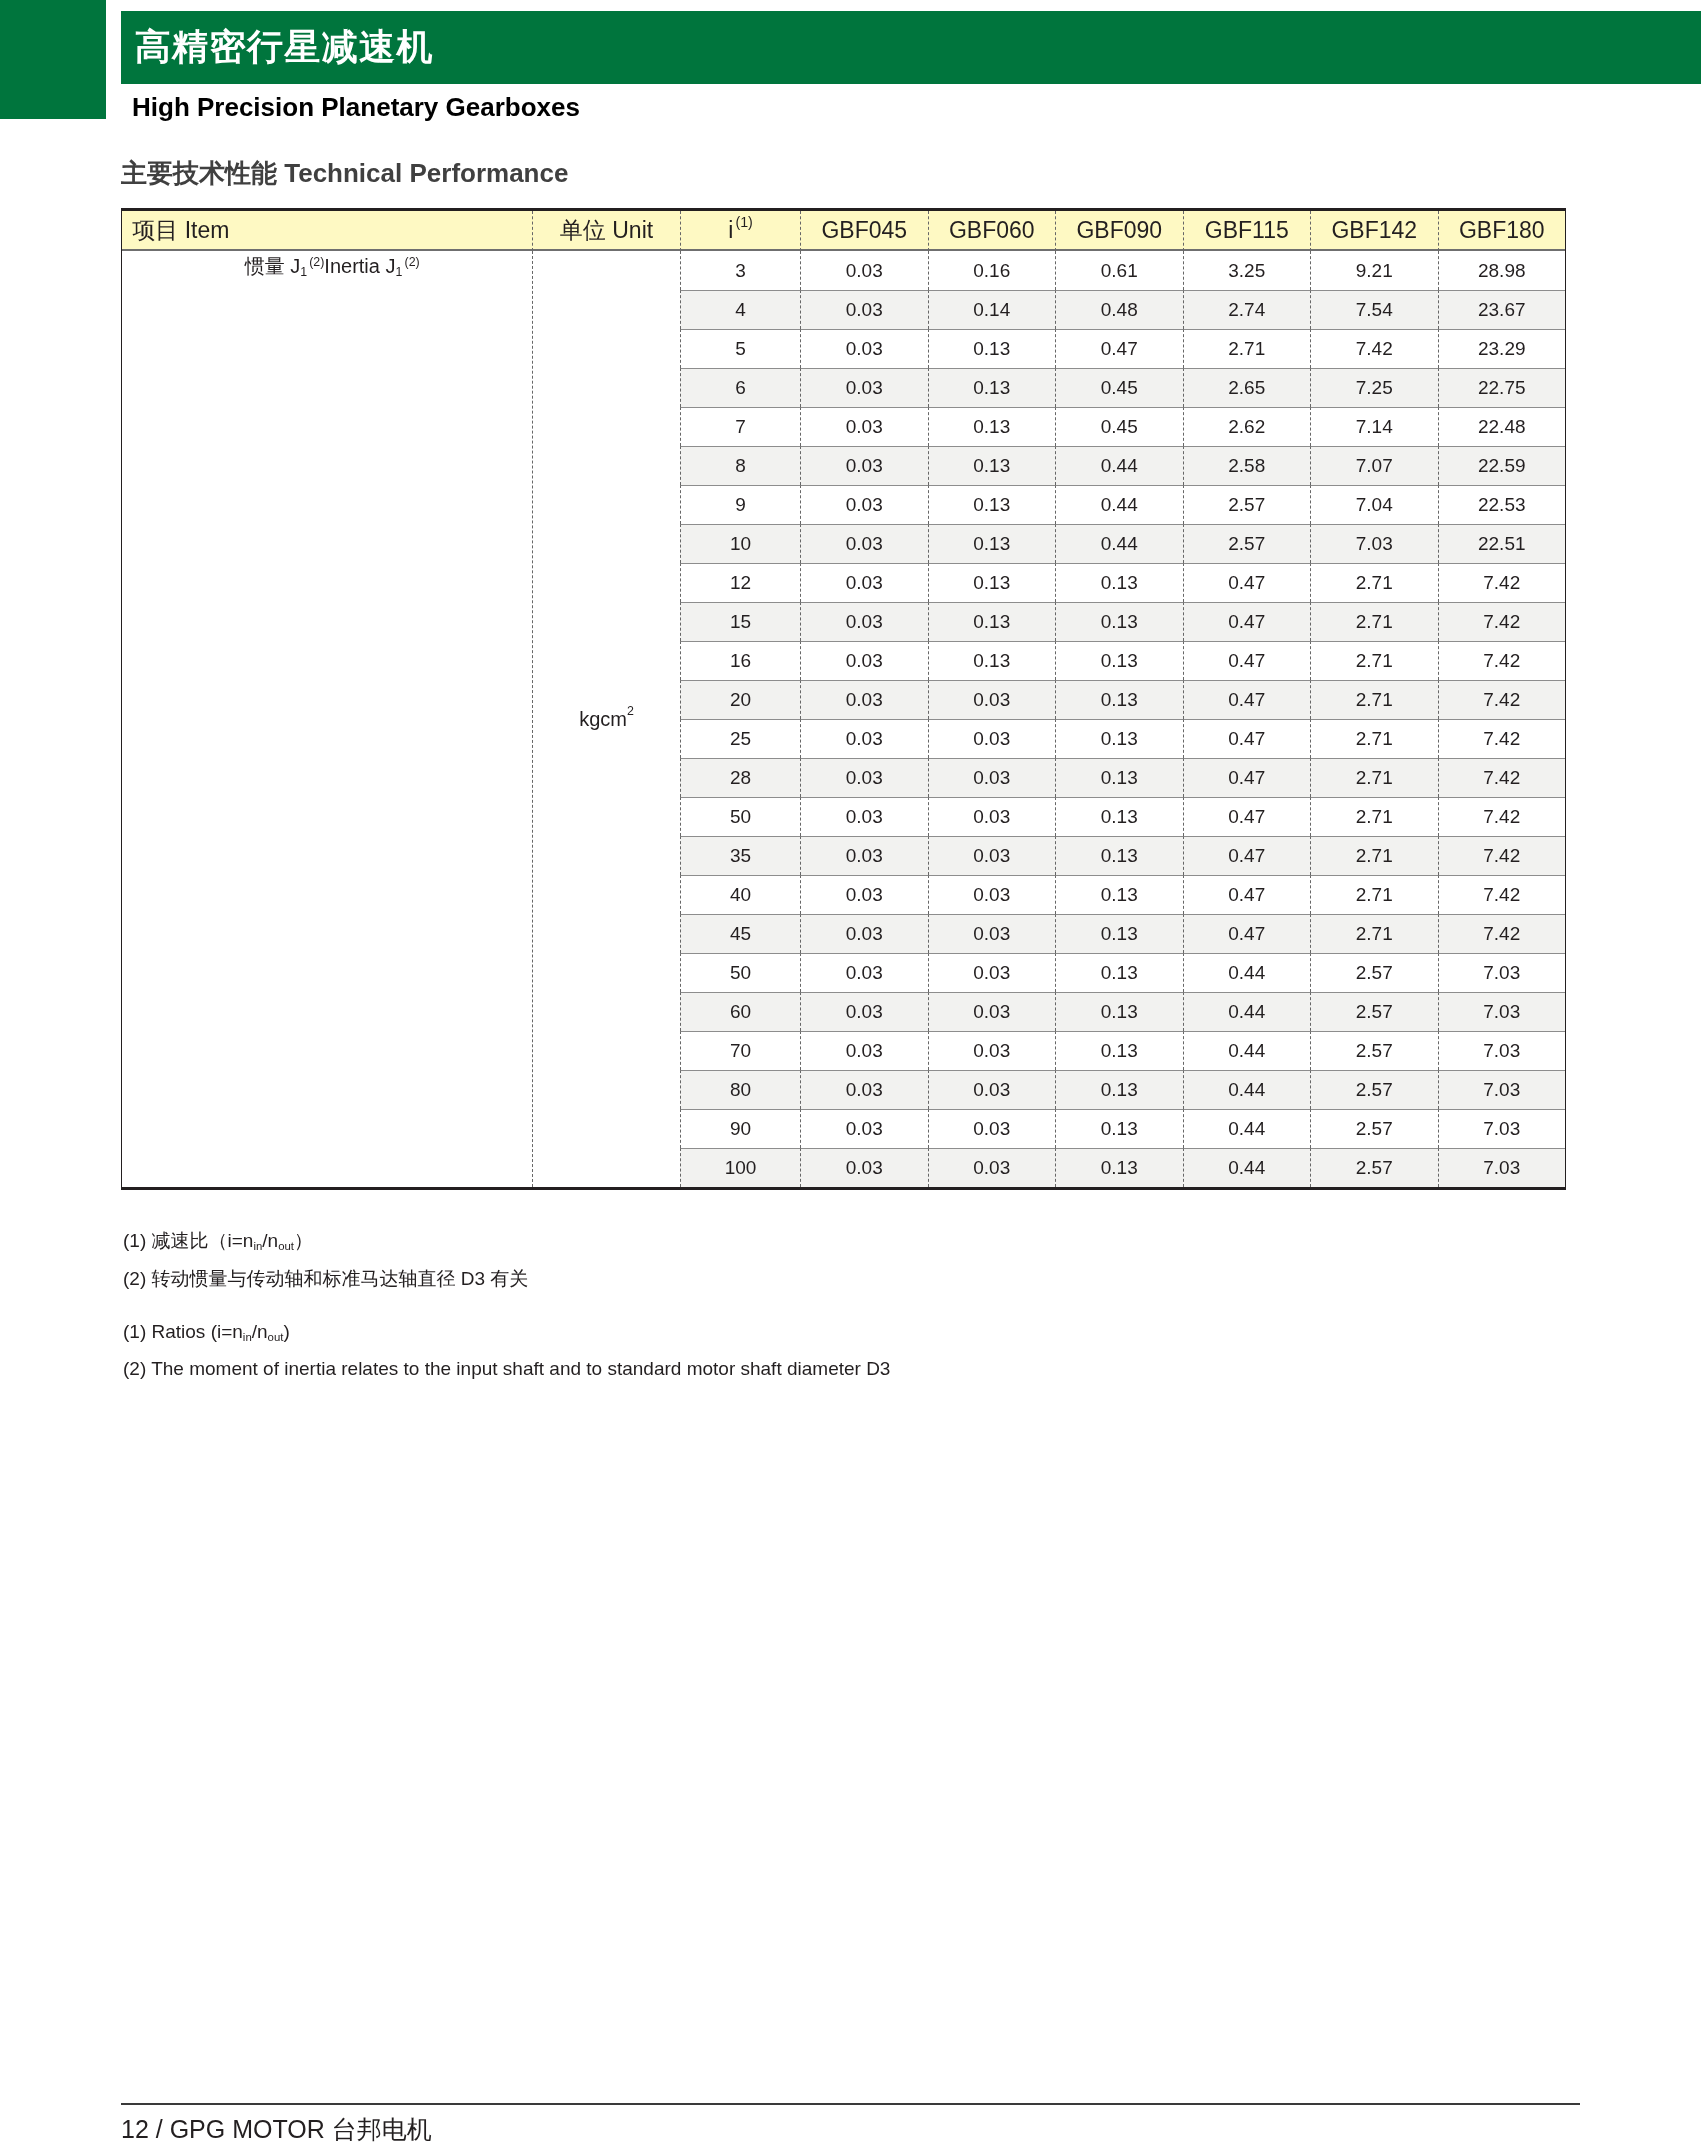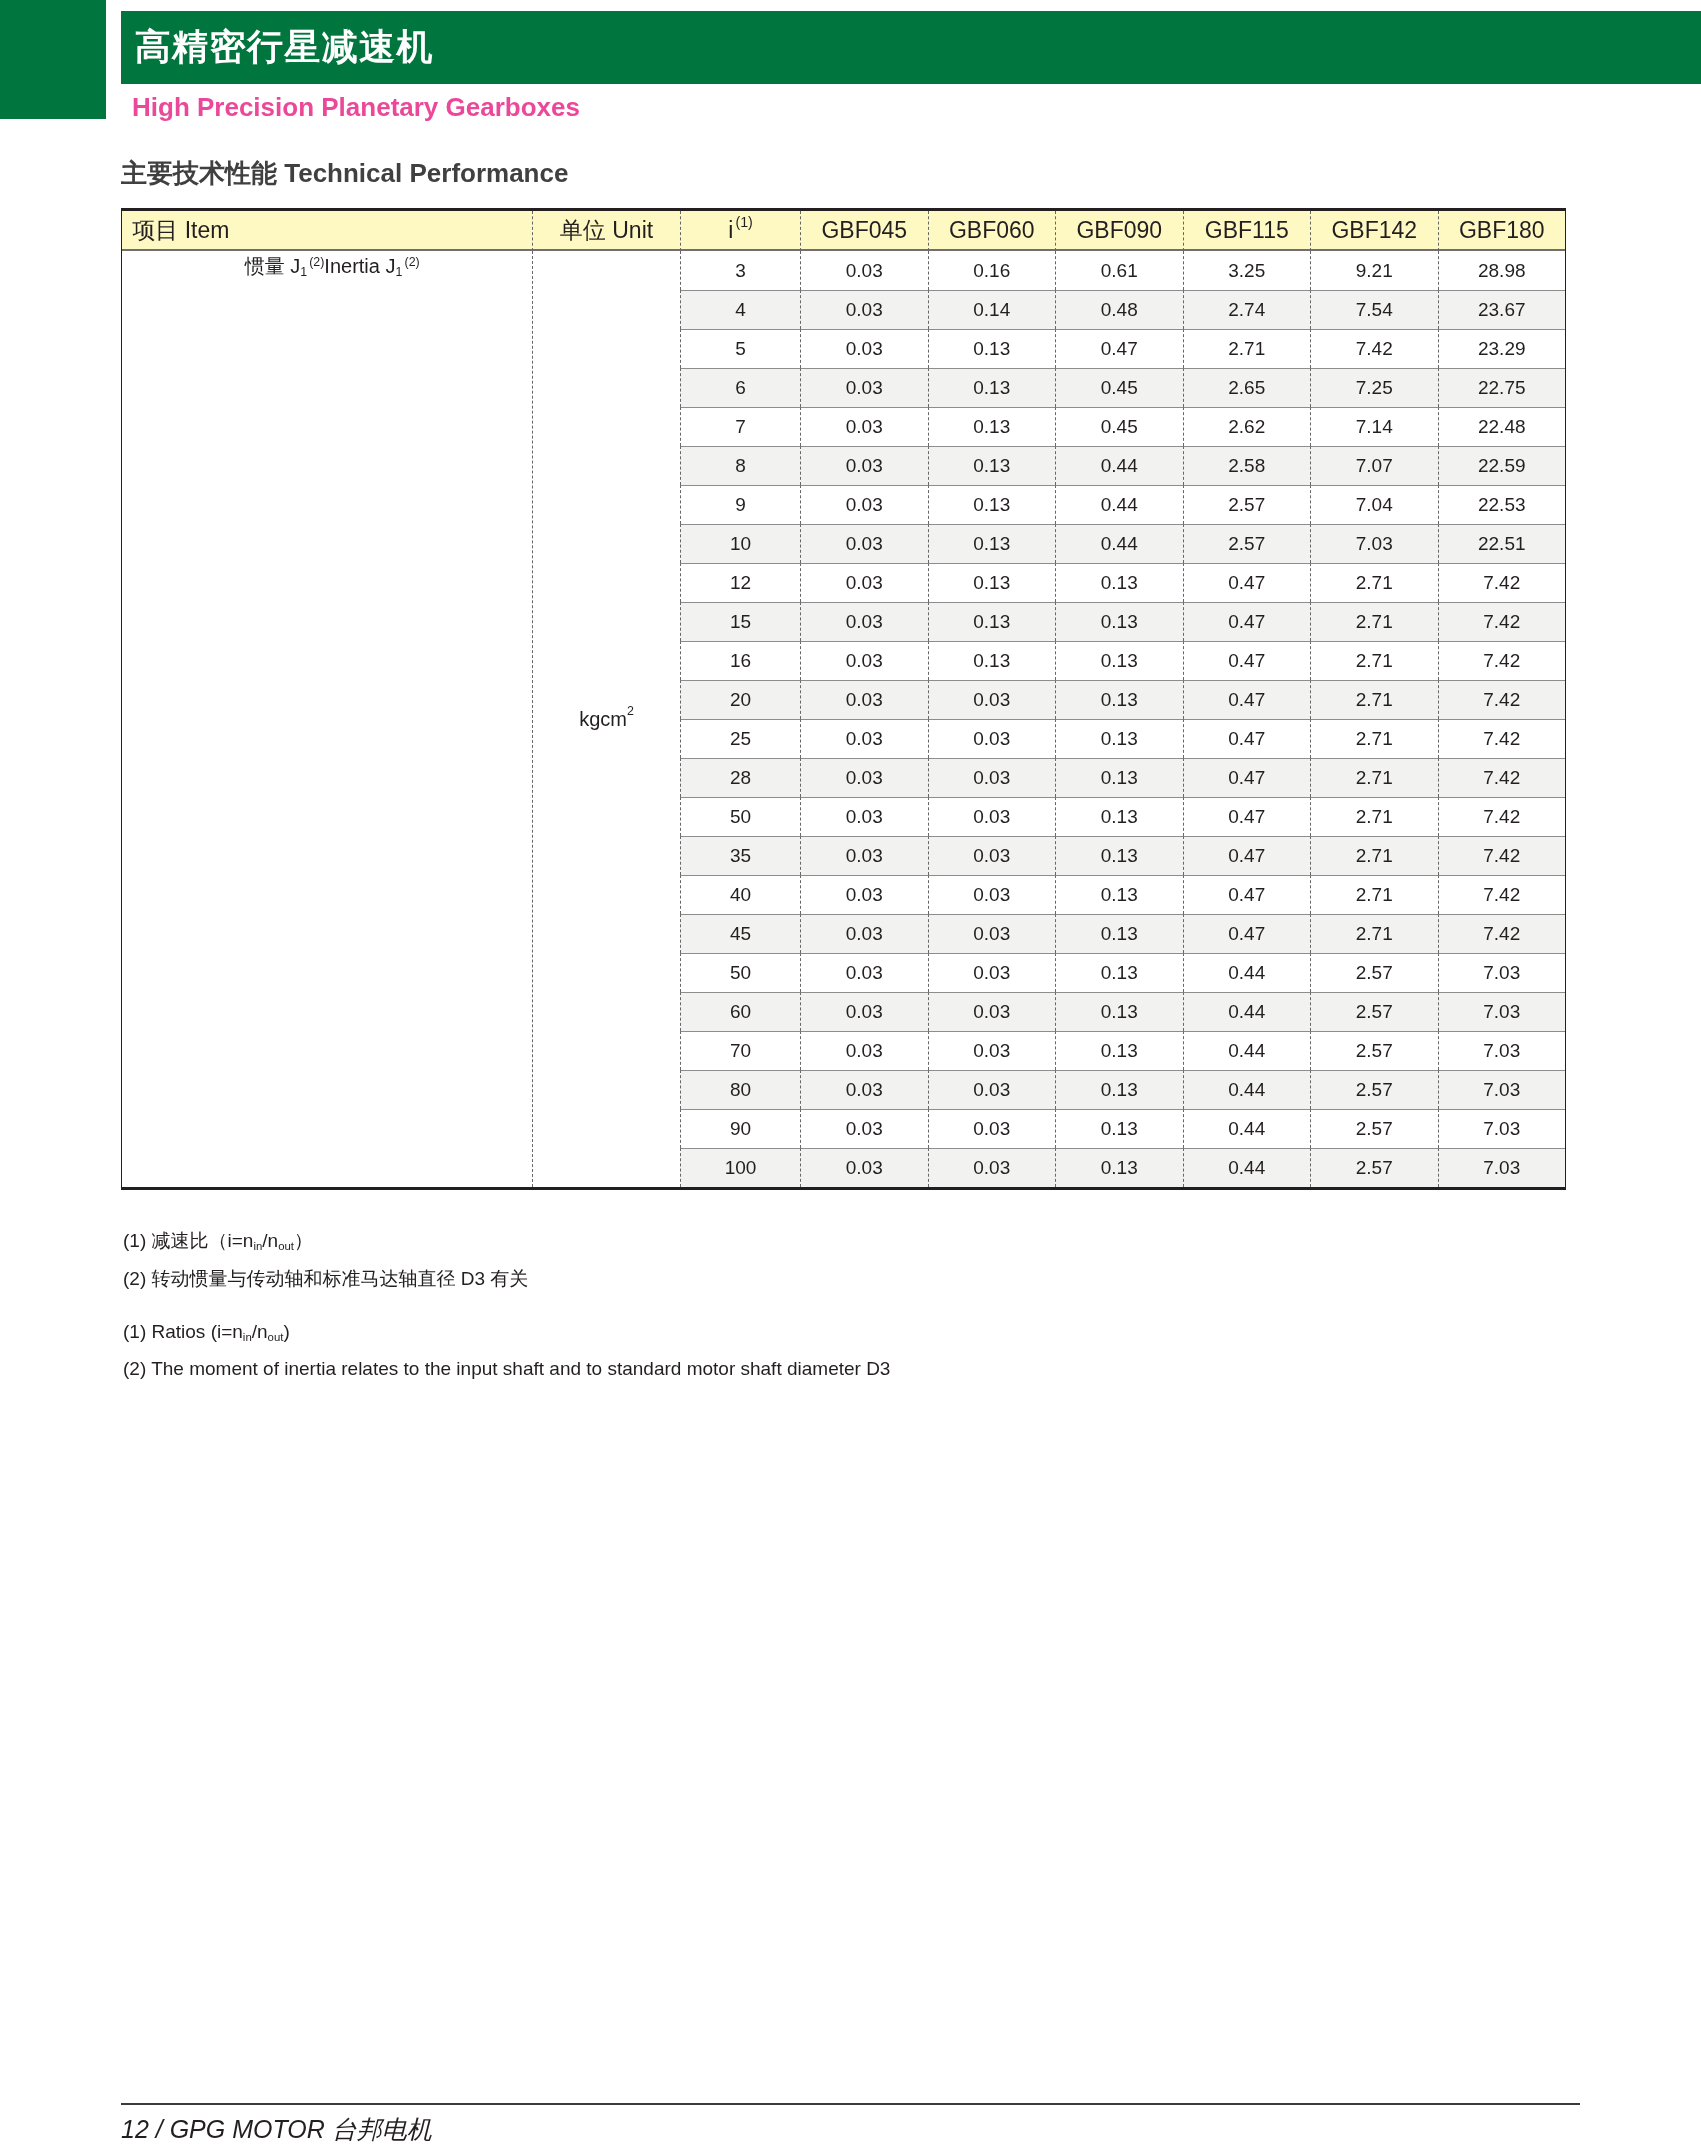--- a/index.html
+++ b/index.html
@@ -44,34 +44,34 @@
   .sb{font-size:0.62em;position:relative;top:0.25em;}
   .sp2{font-size:0.62em;position:relative;top:-0.65em;}
 
   
   .note{position:absolute;left:123px;font-size:19px;color:#231f20;line-height:25px;}
   .note.en{font-size:19px;}
   .note .sb{font-size:0.6em;top:0.22em;}
 
   
   .footer-line{position:absolute;left:121px;top:2103px;width:1459px;height:2.1px;background:#3a3a3a;}
-  .footer-text{position:absolute;left:121px;top:2115px;font-size:25px;line-height:29px;color:#231f20;font-style:italic;}
+  .footer-text{position:absolute;left:121px;top:2115px;font-size:25px;line-height:29px;color:#231f20;}
 </style>
 </head>
 <body>
 
 <div class="page">
 
   <div class="left-block" style="background: rgb(0, 117, 61);"></div>
 
   <div class="title-bar" style="background: rgb(0, 117, 61);">
     <span class="t">高精密行星减速机</span>
   </div>
 
-  <div class="subtitle" style="color: #ec4899;">High Precision Planetary Gearboxes</div>
+  <div class="subtitle" style="color: #000000;">High Precision Planetary Gearboxes</div>
 
   <div class="section-title"><span>主要技术性能</span> <span>Technical Performance</span></div>
 
   <div class="perf-table" id="perf-grid">
     <div class="cell head first">项目 Item</div>
     <div class="cell head dash">单位 Unit</div>
     <div class="cell head dash">
         <span>i</span>
         <span class="sp">(1)</span>
       </div>

